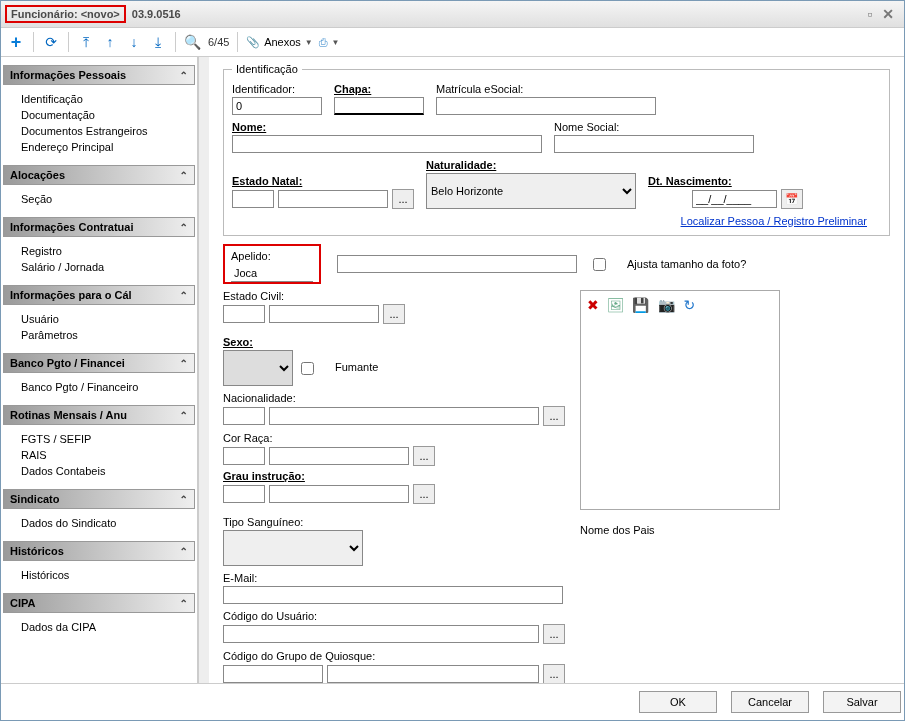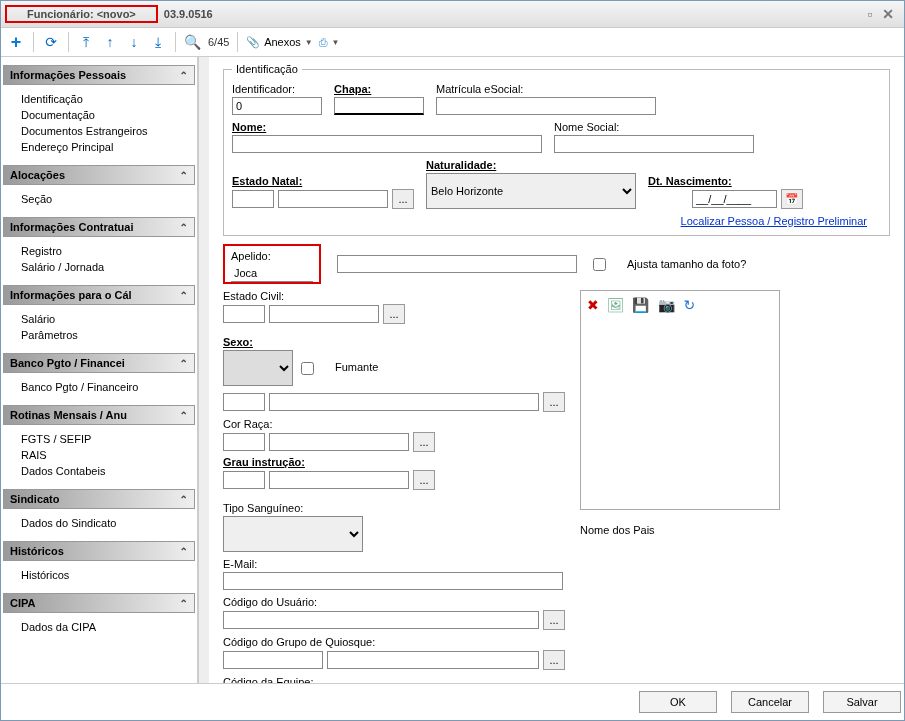--- a/index.html
+++ b/index.html
@@ -1,18 +1,18 @@
 <!DOCTYPE html>
 <html><head>
 <meta charset="utf-8">
 <style>
 html,body{margin:0;padding:0;font-family:Tahoma,Arial,sans-serif;font-size:11px;color:#000;background:#fff}
 .window{width:905px;height:721px;border:1px solid #7a9ab5;box-sizing:border-box;display:flex;flex-direction:column;background:#fff}
 .titlebar{height:26px;background:linear-gradient(#f5f5f5,#e0e0e0);display:flex;align-items:center;border-bottom:1px solid #ccc;font-weight:bold;color:#4a4a4a}
-.title-redbox{border:2px solid #d00;margin-left:4px;padding:1px 20px}
+.title-redbox{border:2px solid #d00;margin-left:4px;padding:1px 4px}
 .title-rest{margin-left:6px}
 .title-controls{margin-left:auto;display:flex;gap:10px;padding:0 10px;color:#777;font-size:14px}
 .title-controls span{cursor:pointer}
 .toolbar{height:28px;border-bottom:1px solid #ccc;display:flex;align-items:center;padding:0 6px;gap:6px}
 .tool-btn{width:18px;height:18px;display:flex;align-items:center;justify-content:center;cursor:pointer;font-size:14px;color:#0066c0}
 .tool-sep{width:1px;height:20px;background:#ccc;margin:0 2px}
 .tool-text{color:#333}
 .tool-drop{display:flex;align-items:center;gap:4px;cursor:pointer}
 .tool-drop .arrow{font-size:8px;color:#555}
 .main{flex:1;display:flex;overflow:hidden}
@@ -106,21 +106,21 @@
         </div>
         <div class="panel-items">
           <div>Registro</div>
           <div>Salário / Jornada</div>
         </div>
         <div class="panel-header">
           <span>Informações para o Cál</span>
           <span class="chev">⌃</span>
         </div>
         <div class="panel-items">
-          <div>Salário</div>
+          <div>Usuário</div>
           <div>Parâmetros</div>
         </div>
         <div class="panel-header">
           <span>Banco Pgto / Financei</span>
           <span class="chev">⌃</span>
         </div>
         <div class="panel-items">
           <div>Banco Pgto / Financeiro</div>
         </div>
         <div class="panel-header">
@@ -246,20 +246,21 @@
                 <select style="width:70px;background:#ddd"><option></option></select>
                 <div class="cb">
                   <input type="checkbox" style="">
                   <label>Fumante</label>
                 </div>
               </div>
             </div>
           </div>
 
           <div class="fld" style="margin-bottom:6px">
+            <label>Nacionalidade:</label>
             <div class="inline-field">
               <input type="text" style="width: 42px;">
               <input type="text" style="width: 270px;">
               <button class="btn-dots">...</button>
             </div>
           </div>
 
           <div class="fld" style="margin-bottom:4px">
             <label>Cor Raça:</label>
             <div class="inline-field">

